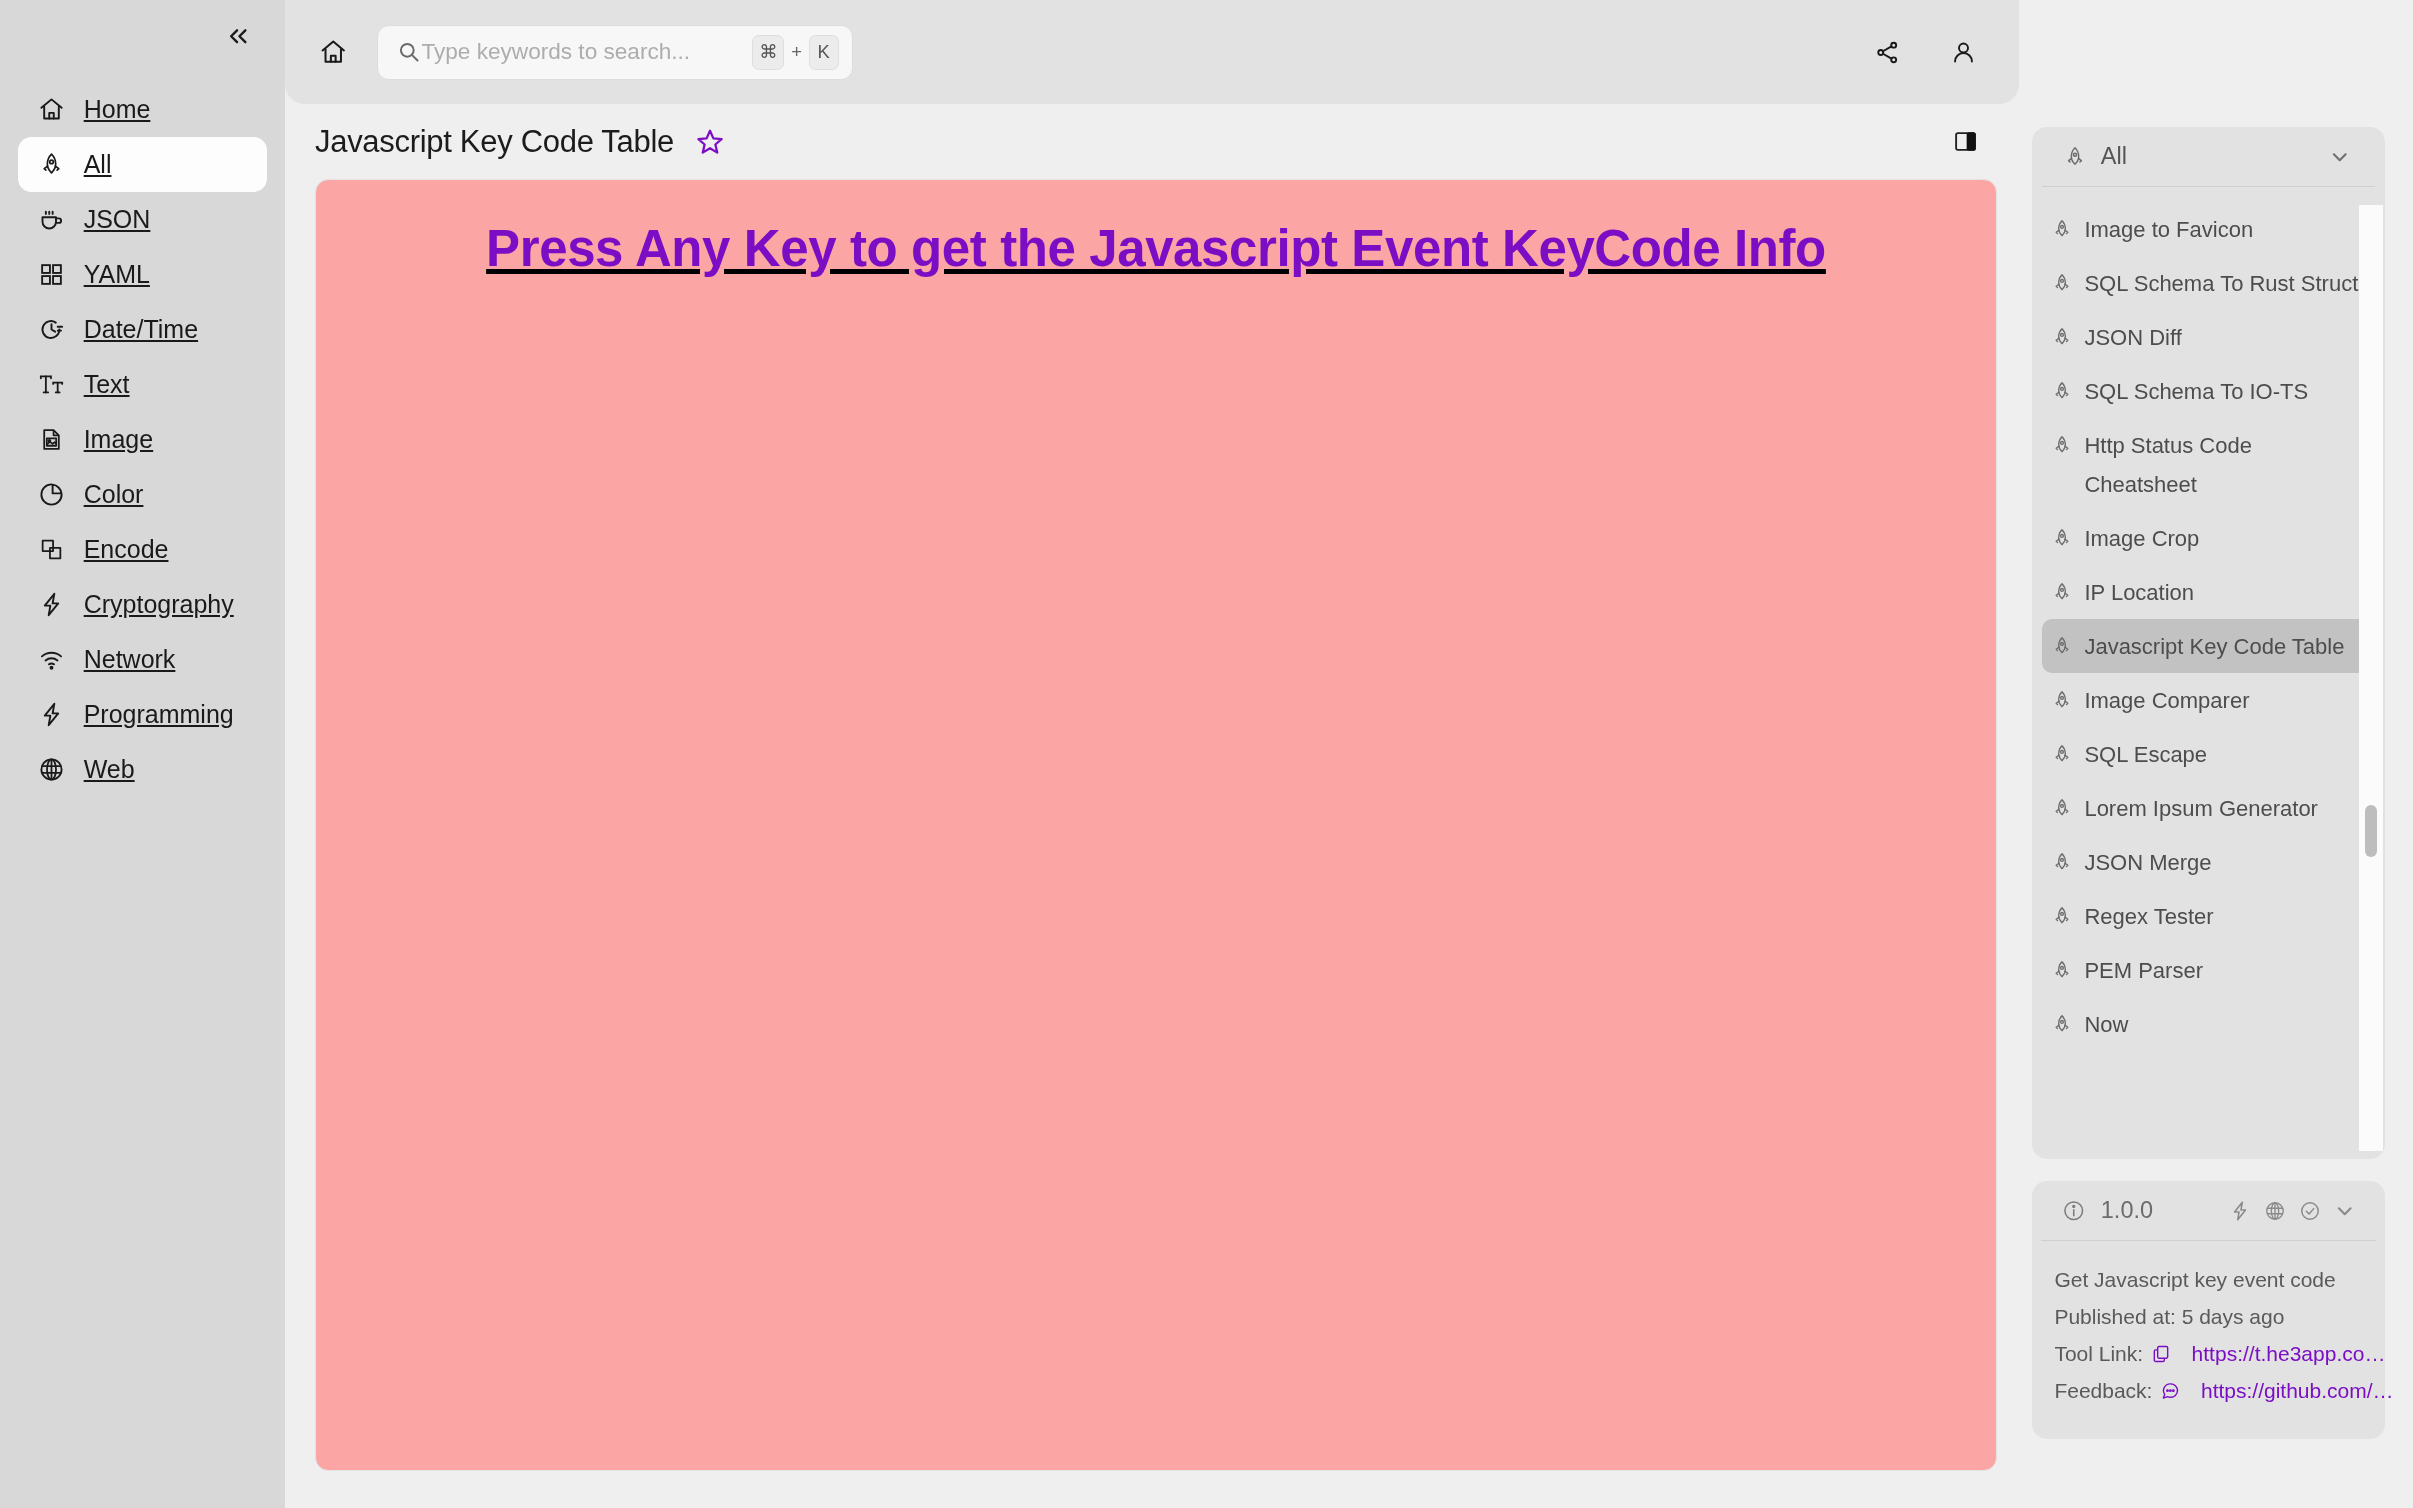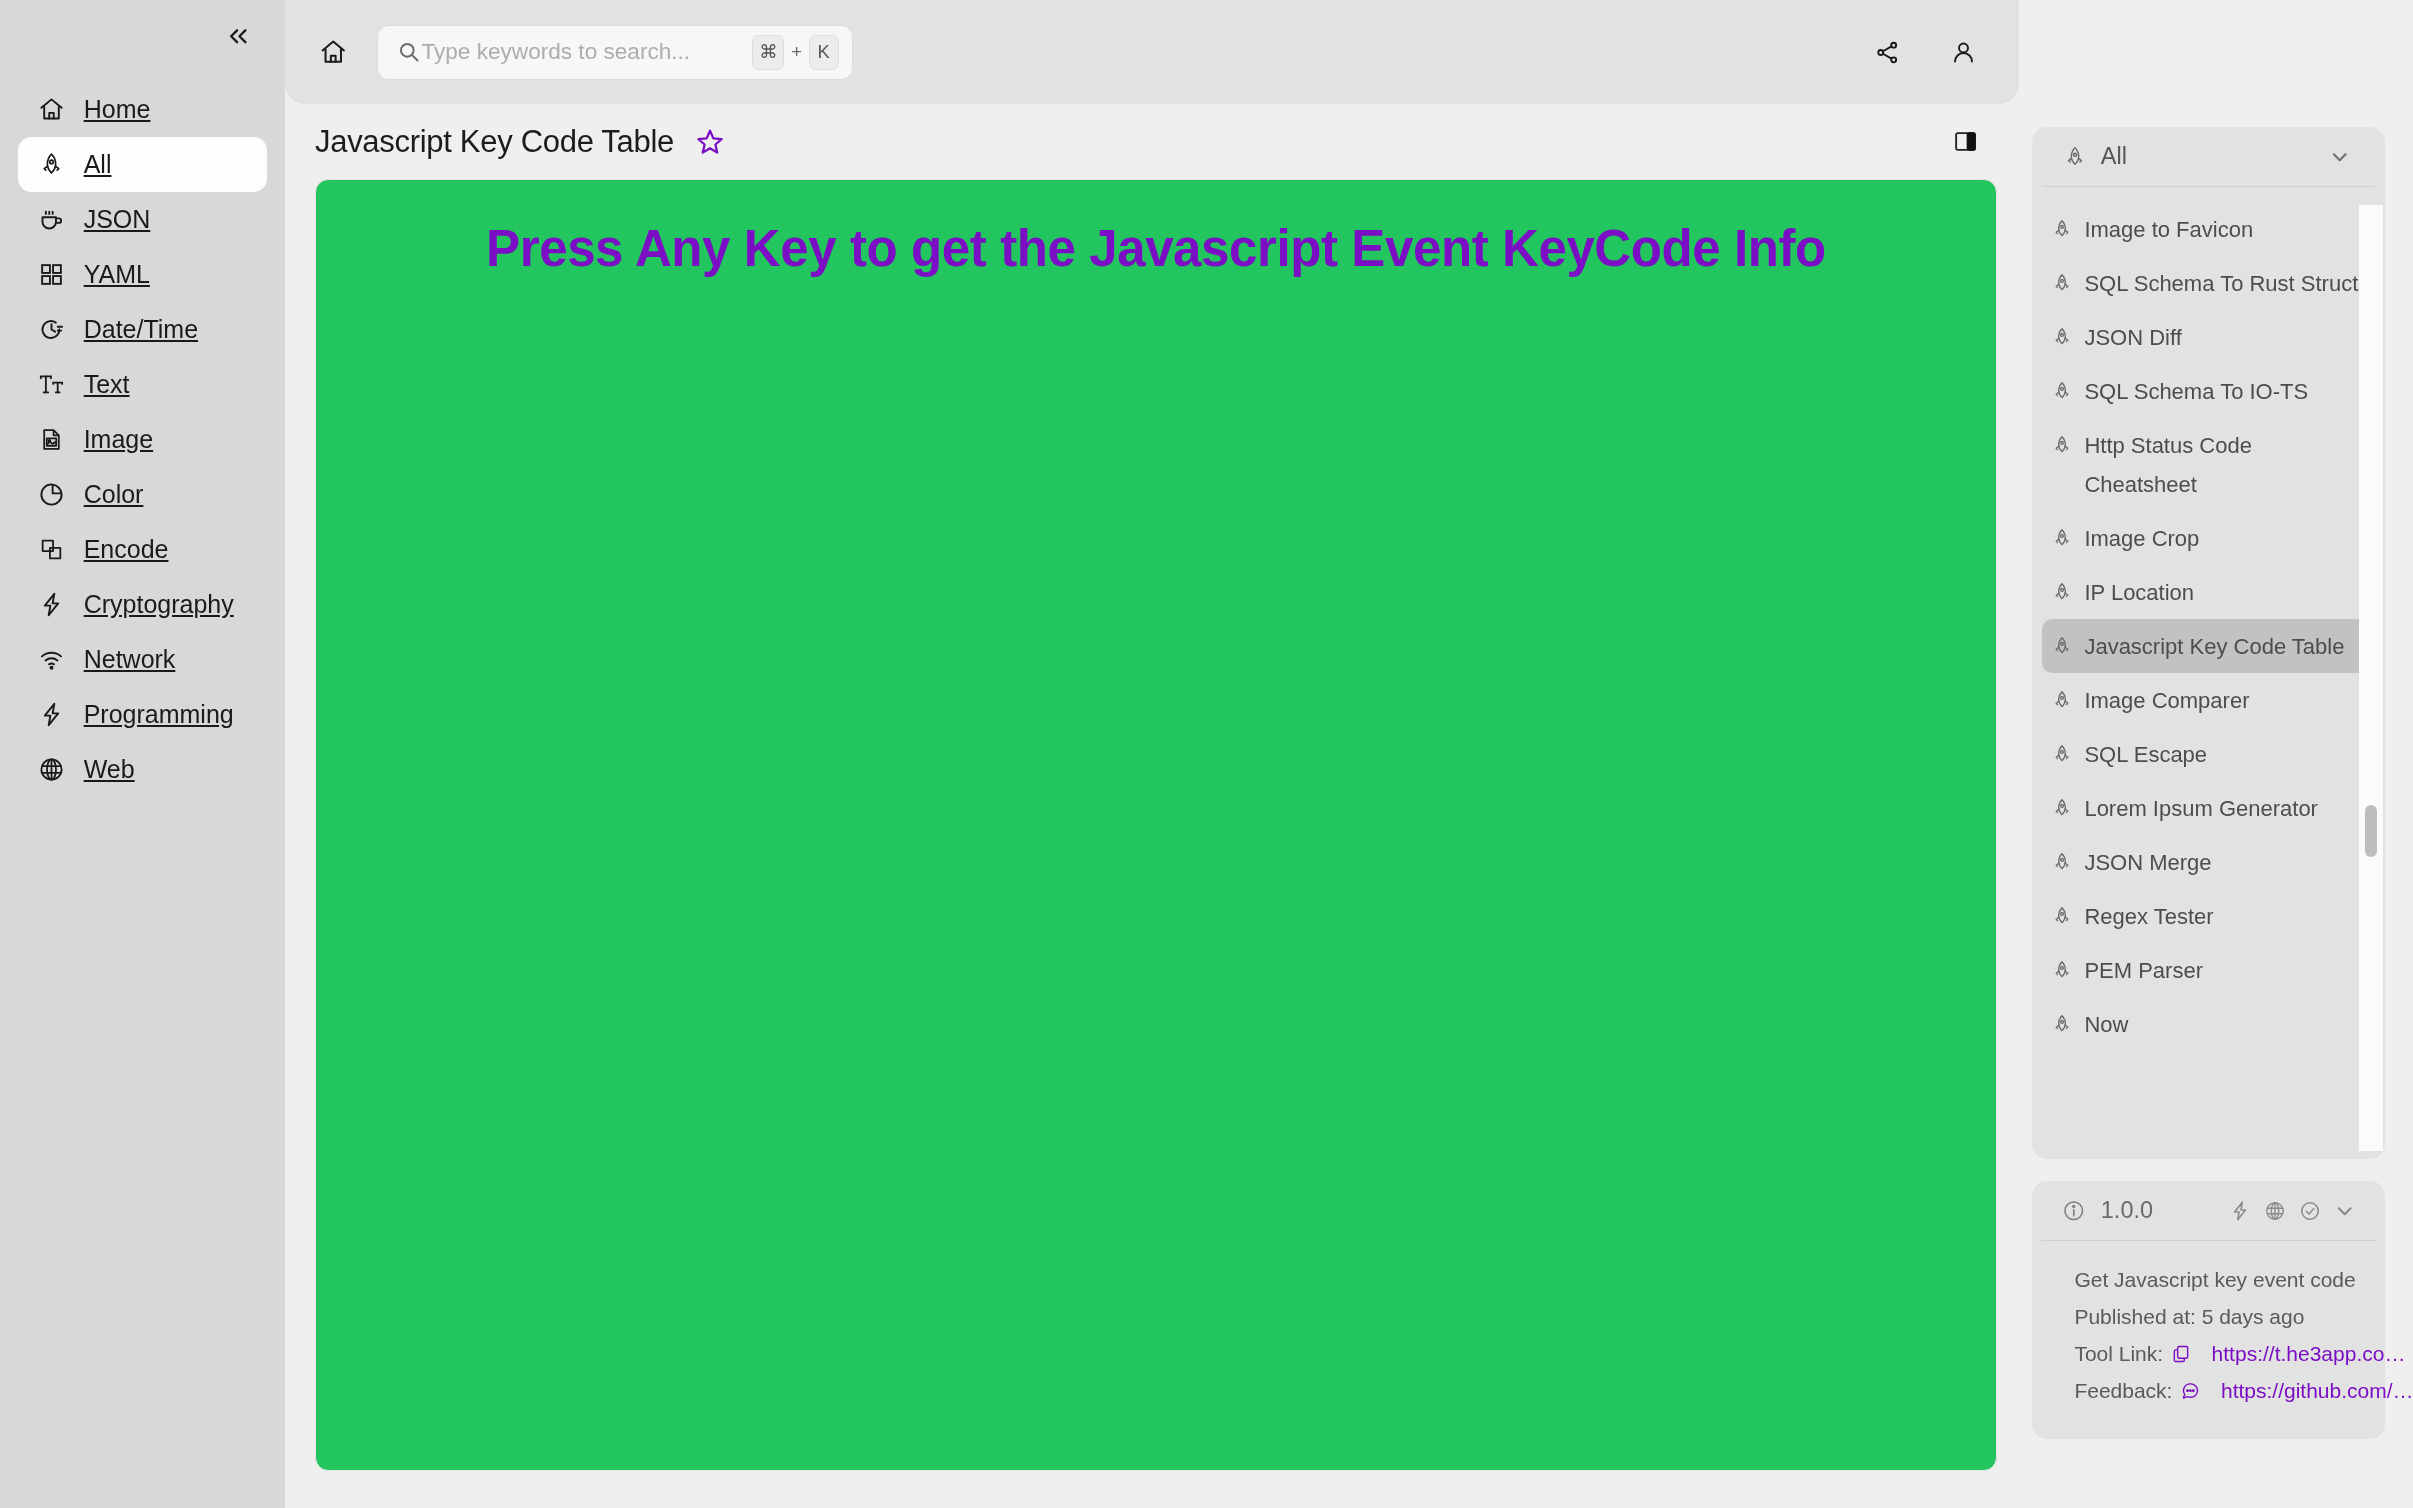--- a/index.html
+++ b/index.html
@@ -77,26 +77,27 @@
     padding: 0 0 0 30px; position: relative;
   }
   .page-title { font-size: 31px; color: #1c1c1c; letter-spacing: -0.3px; }
   .star-btn { margin-left: 18.4px; width: 35px; height: 35px; display:flex;align-items:center;justify-content:center;cursor:pointer; }
   .panel-toggle { position: absolute; right: 37px; top: 50%; transform: translateY(-50%); width: 34px; height: 34px; display:flex;align-items:center;justify-content:center;cursor:pointer;}
 
   
   .main-card {
     margin: 0 22px 37px 30px;
     flex: 1 1 auto;
-    background: #22c55e;
+    background: #fca5a5;
     border: 1.3px solid #e3e3e3;
     border-radius: 13.4px;
     display: flex; justify-content: center;
     padding-top: 40px;
     min-height: 0;
+    text-decoration: underline;
   }
   .press-heading {
     font-size: 51px; color: #7b0ec4; font-weight: 700;
     letter-spacing: -0.4px; line-height: 1.15; text-align: center;
   }
 
   
   .rightpanel {
     width: 394px; flex: 0 0 394px; height: 1508px;
     padding: 127px 28.5px 34px 13.4px;
@@ -136,21 +137,21 @@
   .info-card { background: #e2e2e2; border-radius: 15px; padding: 0 0 30px 0; }
   .info-head {
     height: 60px; display: flex; align-items: center; gap: 15px;
     padding: 0 18.4px 0 20px;
     border-bottom: 1.3px solid #cfcfcf; margin: 0 8.4px;
   }
   .info-version { font-size: 23.5px; color: #6b6b6b; flex: 1 1 auto; }
   .info-head-icons { display: flex; align-items: center; gap: 10px; }
   .ic { width: 25px; height: 25px; display:flex;align-items:center;justify-content:center;cursor:pointer;}
   .info-body { padding: 20px 22px 0 22px; color: #5a5a5a; font-size: 21px; line-height: 37px; }
-  .info-line { display: flex; align-items: flex-end; gap: 0; white-space: nowrap; margin-left: 20px; }
+  .info-line { display: flex; align-items: flex-end; gap: 0; white-space: nowrap; }
   .link {
     color: #7b0ec4; text-decoration: none; cursor: pointer;
     display: inline-flex; align-items: center; gap: 21px; margin-left: 7.5px;
   }
   .lbl { color: #5a5a5a; }
   svg { display: block; }
 </style>
 </head>
 <body>
 

